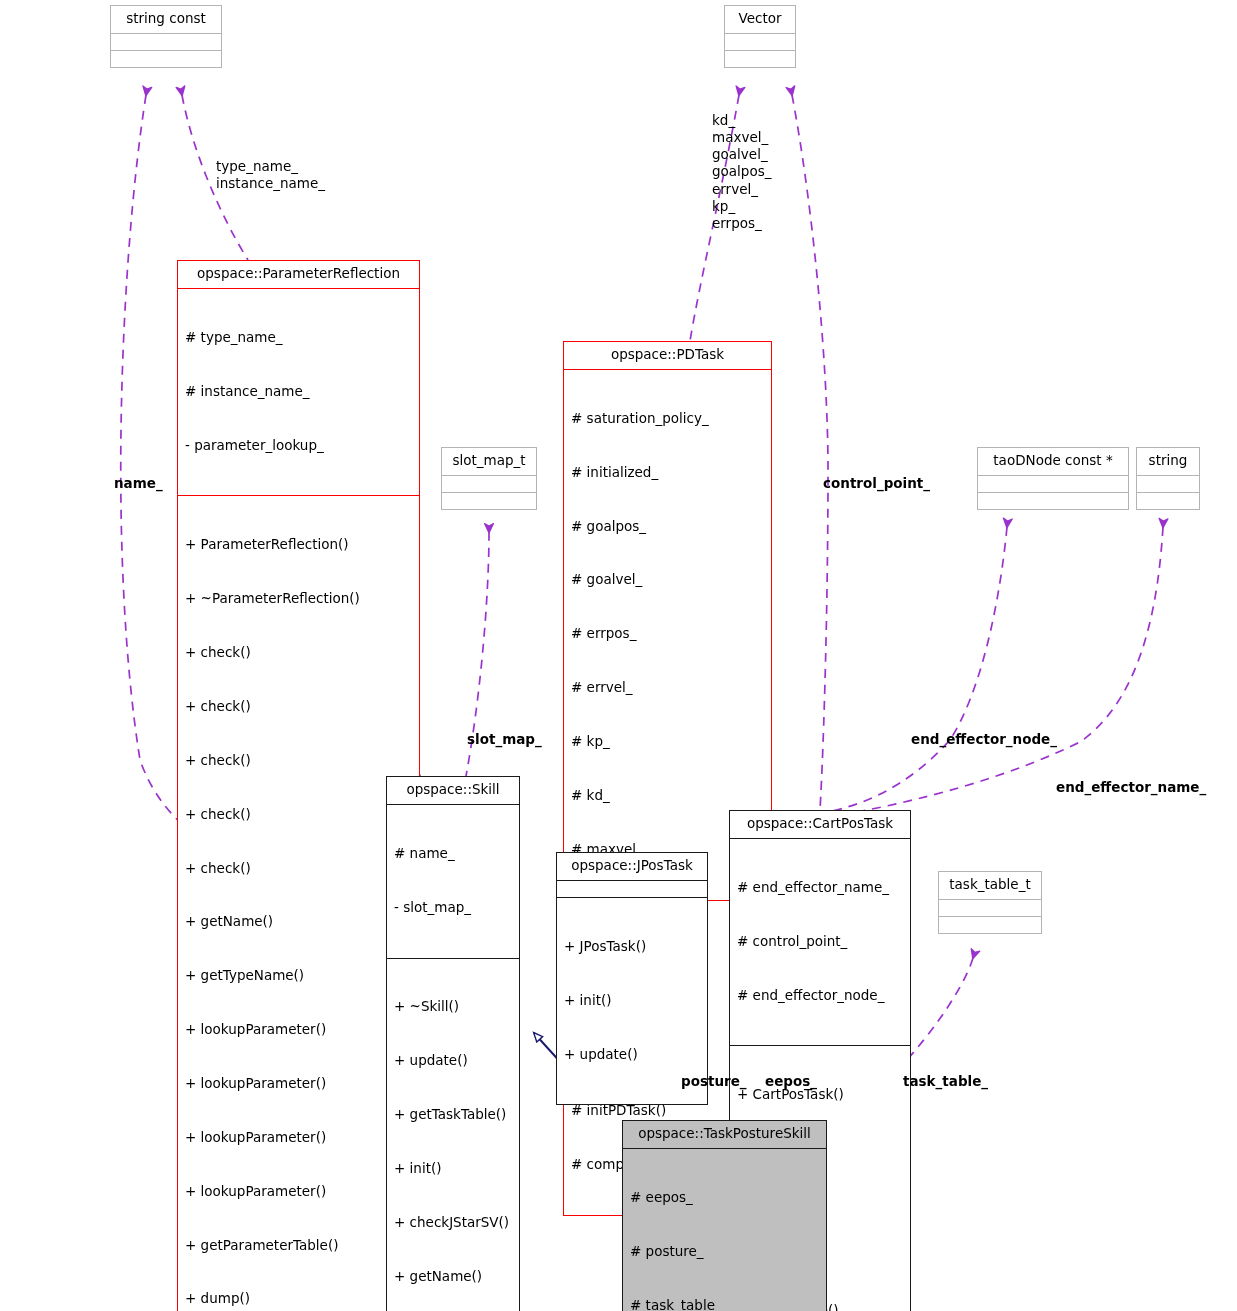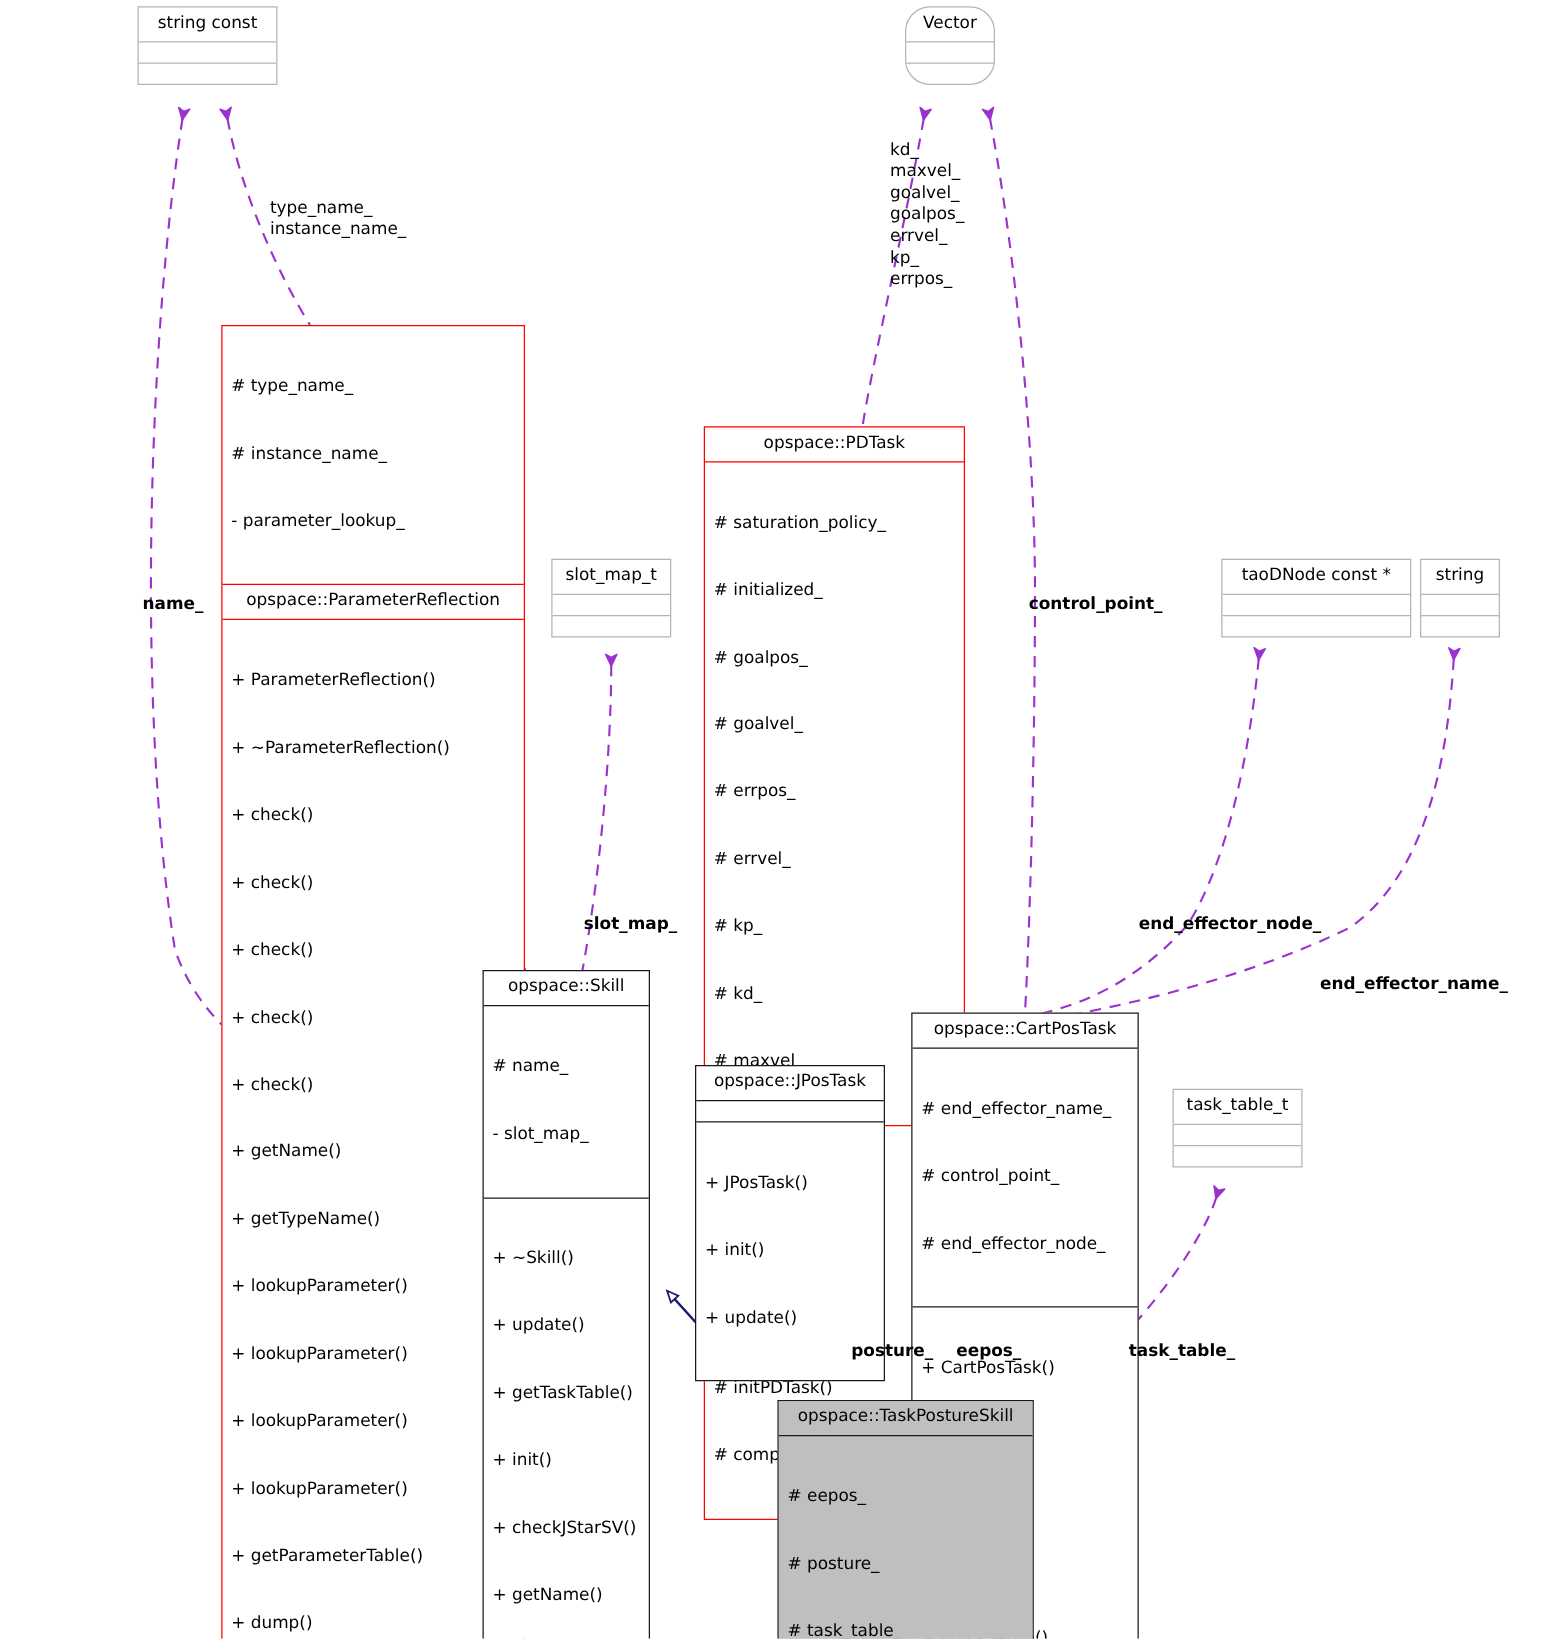--- a/index.html
+++ b/index.html
@@ -145,33 +145,33 @@
       <path d="M 622 1130 L 534 1033" fill="none" stroke="#191970" stroke-width="2" marker-end="url(#hollowTri)"></path>
     </g>
   </svg>
 
   <div class="node plain" style="left:110px; top:5px; width:112px;">
     <div class="sect title">string const</div>
     <div class="sect members empty-row"></div>
     <div class="sect members empty-row"></div>
   </div>
 
-  <div class="node plain" style="left:724px; top:5px; width:72px;border-radius:20px;">
+  <div class="node plain" style="left:724px; top:5px; width:72px;">
     <div class="sect title">Vector</div>
     <div class="sect members empty-row"></div>
     <div class="sect members empty-row"></div>
   </div>
 
   <div class="node key" style="left:177px; top:260px; width:243px;">
+    <div class="sect title">opspace::ParameterReflection</div>
     <div class="sect members">
       <div class="mrow"># type_name_</div>
       <div class="mrow"># instance_name_</div>
       <div class="mrow">- parameter_lookup_</div>
     </div>
-    <div class="sect title">opspace::ParameterReflection</div>
     <div class="sect members">
       <div class="mrow">+ ParameterReflection()</div>
       <div class="mrow">+ ~ParameterReflection()</div>
       <div class="mrow">+ check()</div>
       <div class="mrow">+ check()</div>
       <div class="mrow">+ check()</div>
       <div class="mrow">+ check()</div>
       <div class="mrow">+ check()</div>
       <div class="mrow">+ getName()</div>
       <div class="mrow">+ getTypeName()</div>

